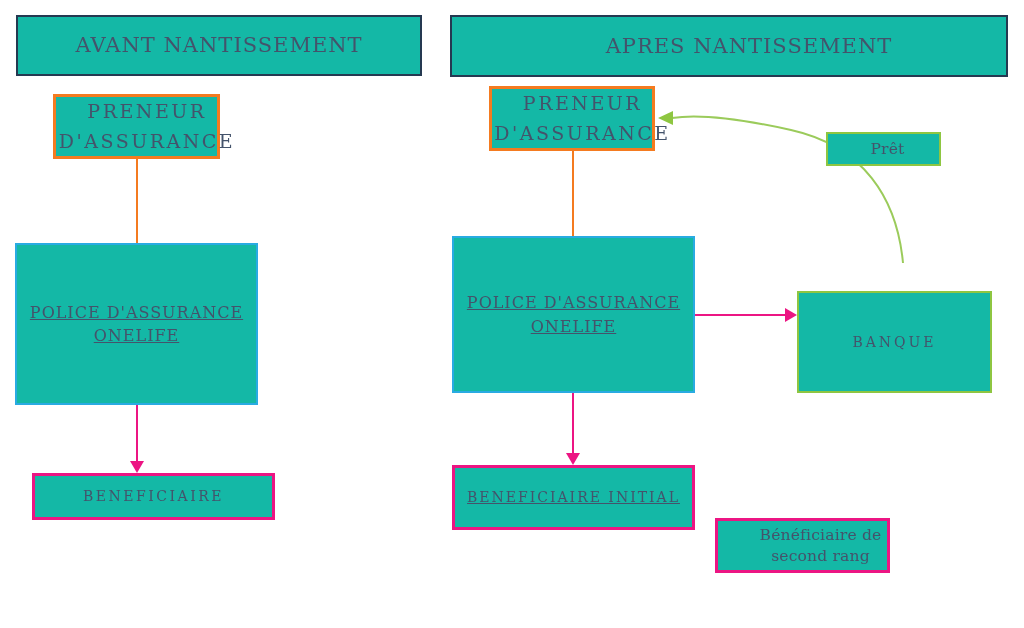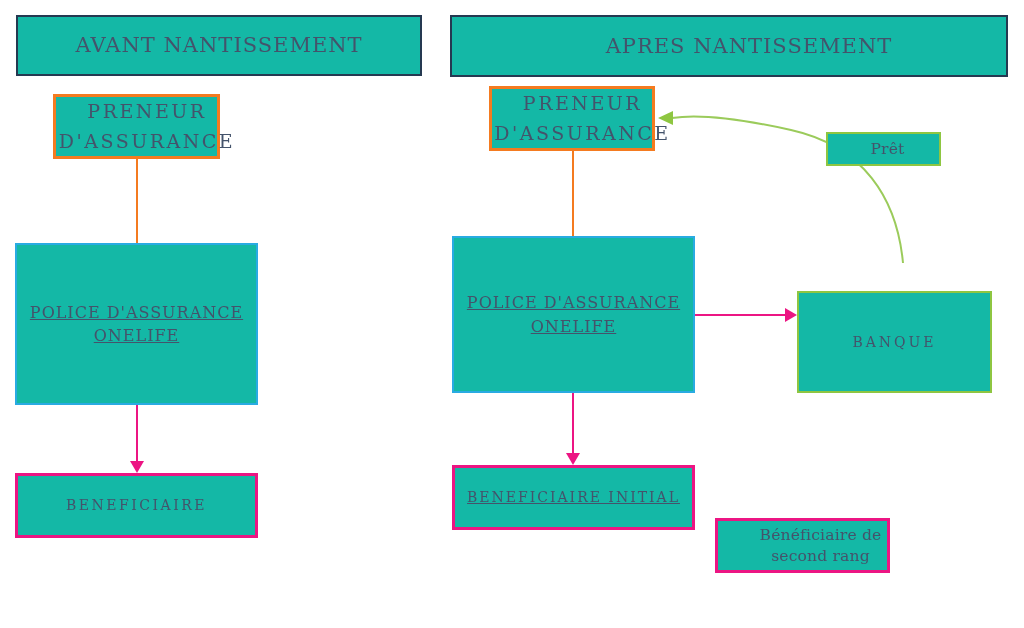--- a/index.html
+++ b/index.html
@@ -73,21 +73,21 @@
   </svg>
 
   <div class="box header" style="left:16px;top:15px;width:406px;height:61px;">AVANT NANTISSEMENT</div>
 
   <div class="box b-orange" style="left:53px;top:94px;width:167px;height:65px;">PRENEUR
 D'ASSURANCE</div>
 
   <div class="box b-cyan" style="left:15px;top:243px;width:243px;height:162px;">POLICE D'ASSURANCE
 ONELIFE</div>
 
-  <div class="box b-pink" style="left:15px;top:473px;width:243px;height:65px;">BENEFICIAIRE</div>
+  <div class="box b-pink" style="left:32px;top:473px;width:243px;height:47px;">BENEFICIAIRE</div>
 
   <div class="box header" style="left:450px;top:15px;width:558px;height:62px;padding-left:40px;">APRES NANTISSEMENT</div>
 
   <div class="box b-orange" style="left:489px;top:86px;width:166px;height:65px;">PRENEUR
 D'ASSURANCE</div>
 
   <div class="box b-cyan" style="left:452px;top:236px;width:243px;height:157px;">POLICE D'ASSURANCE
 ONELIFE</div>
 
   <div class="box b-pink" style="left:452px;top:465px;width:243px;height:65px;letter-spacing:2px;text-decoration:underline;">BENEFICIAIRE INITIAL</div>

